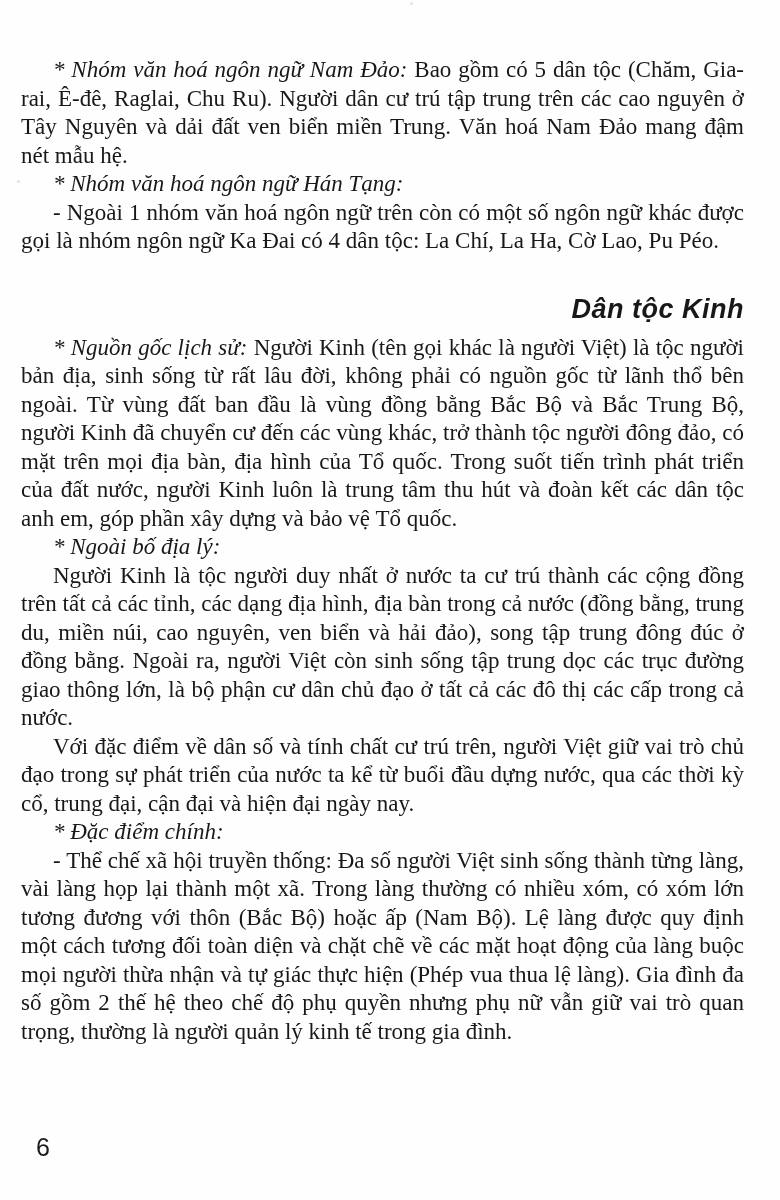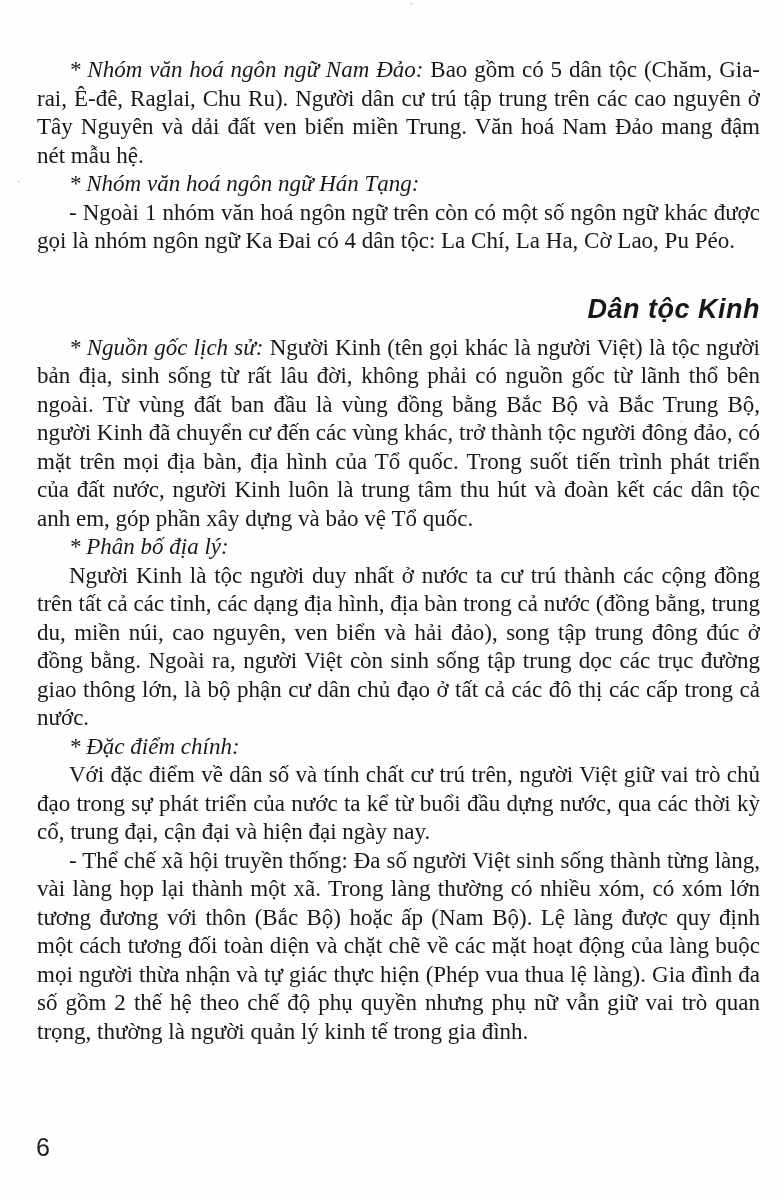--- a/index.html
+++ b/index.html
@@ -10,21 +10,21 @@
   .page {
     position: relative;
     width: 780px;
     height: 1200px;
     background: #fefefe;
     overflow: hidden;
     color: #181818;
   }
   .text-block {
     position: absolute;
-    left: 37px;
+    left: 21px;
     top: 56px;
     width: 723px;
     font-family: "Liberation Serif", serif;
     font-size: 23px;
     line-height: 28.5px;
     text-align: justify;
     color: #181818;
   }
   .para {
     margin: 0;
@@ -84,27 +84,27 @@
 
 
 
     <p class="para">- Ngoài 1 nhóm văn hoá ngôn ngữ trên còn có một số ngôn ngữ khác được gọi là nhóm ngôn ngữ Ka Đai có 4 dân tộc: La Chí, La Ha, Cờ Lao, Pu Péo.</p>
 
 
     <p class="para section-heading">Dân tộc Kinh</p>
 
     <p class="para"><span class="lead-italic">* Nguồn gốc lịch sử:</span><span> Người Kinh (tên gọi khác là người Việt) là tộc người bản địa, sinh sống từ rất lâu đời, không phải có nguồn gốc từ lãnh thổ bên ngoài. Từ vùng đất ban đầu là vùng đồng bằng Bắc Bộ và Bắc Trung Bộ, người Kinh đã chuyển cư đến các vùng khác, trở thành tộc người đông đảo, có mặt trên mọi địa bàn, địa hình của Tổ quốc. Trong suốt tiến trình phát triển của đất nước, người Kinh luôn là trung tâm thu hút và đoàn kết các dân tộc anh em, góp phần xây dựng và bảo vệ Tổ quốc.</span></p>
 
-    <p class="para italic-line">* Phân bố địa lý:</p>
+    <p class="para italic-line">* Ngoài bố địa lý:</p>
 
     <p class="para">Người Kinh là tộc người duy nhất ở nước ta cư trú thành các cộng đồng trên tất cả các tỉnh, các dạng địa hình, địa bàn trong cả nước (đồng bằng, trung du, miền núi, cao nguyên, ven biển và hải đảo), song tập trung đông đúc ở đồng bằng. Ngoài ra, người Việt còn sinh sống tập trung dọc các trục đường giao thông lớn, là bộ phận cư dân chủ đạo ở tất cả các đô thị các cấp trong cả nước.</p>
 
+    <p class="para">Với đặc điểm về dân số và tính chất cư trú trên, người Việt giữ vai trò chủ đạo trong sự phát triển của nước ta kể từ buổi đầu dựng nước, qua các thời kỳ cổ, trung đại, cận đại và hiện đại ngày nay.</p>
+
     <p class="para italic-line">* Đặc điểm chính:</p>
-
-    <p class="para">Với đặc điểm về dân số và tính chất cư trú trên, người Việt giữ vai trò chủ đạo trong sự phát triển của nước ta kể từ buổi đầu dựng nước, qua các thời kỳ cổ, trung đại, cận đại và hiện đại ngày nay.</p>
 
     <p class="para">- Thể chế xã hội truyền thống: Đa số người Việt sinh sống thành từng làng, vài làng họp lại thành một xã. Trong làng thường có nhiều xóm, có xóm lớn tương đương với thôn (Bắc Bộ) hoặc ấp (Nam Bộ). Lệ làng được quy định một cách tương đối toàn diện và chặt chẽ về các mặt hoạt động của làng buộc mọi người thừa nhận và tự giác thực hiện (Phép vua thua lệ làng). Gia đình đa số gồm 2 thế hệ theo chế độ phụ quyền nhưng phụ nữ vẫn giữ vai trò quan trọng, thường là người quản lý kinh tế trong gia đình.</p>
 
   </div>
 
   <div class="page-number">6</div>
 
   <div class="speck" style="left:410px; top:2px;"></div>
   <div class="speck" style="left:17px; top:180px;"></div>
   <div class="speck" style="left:680px; top:420px;"></div>

